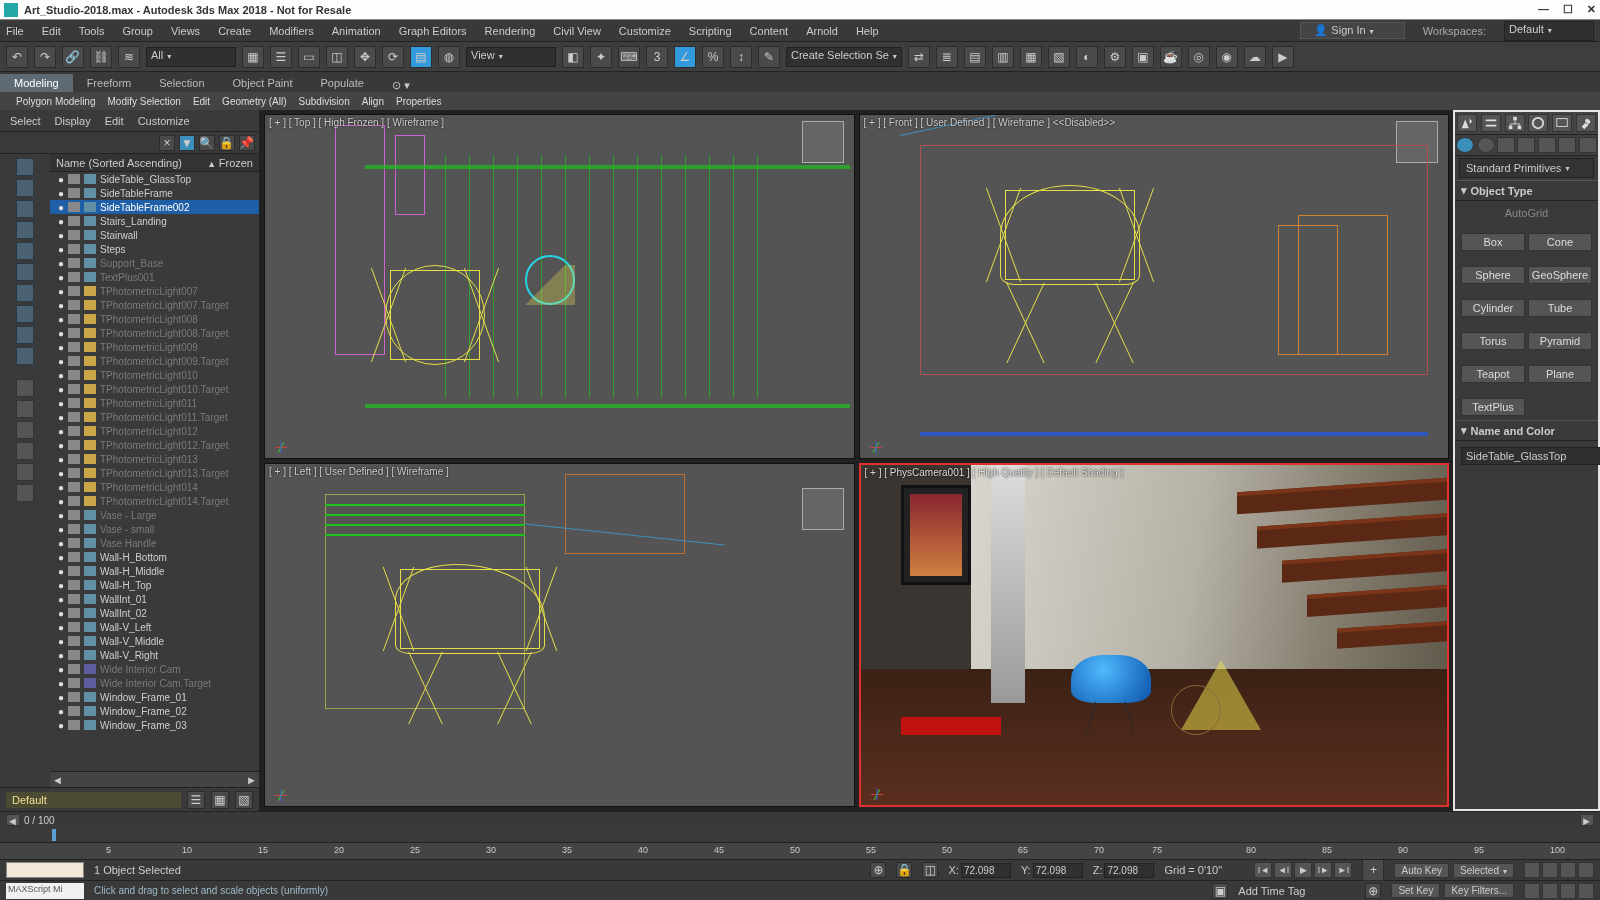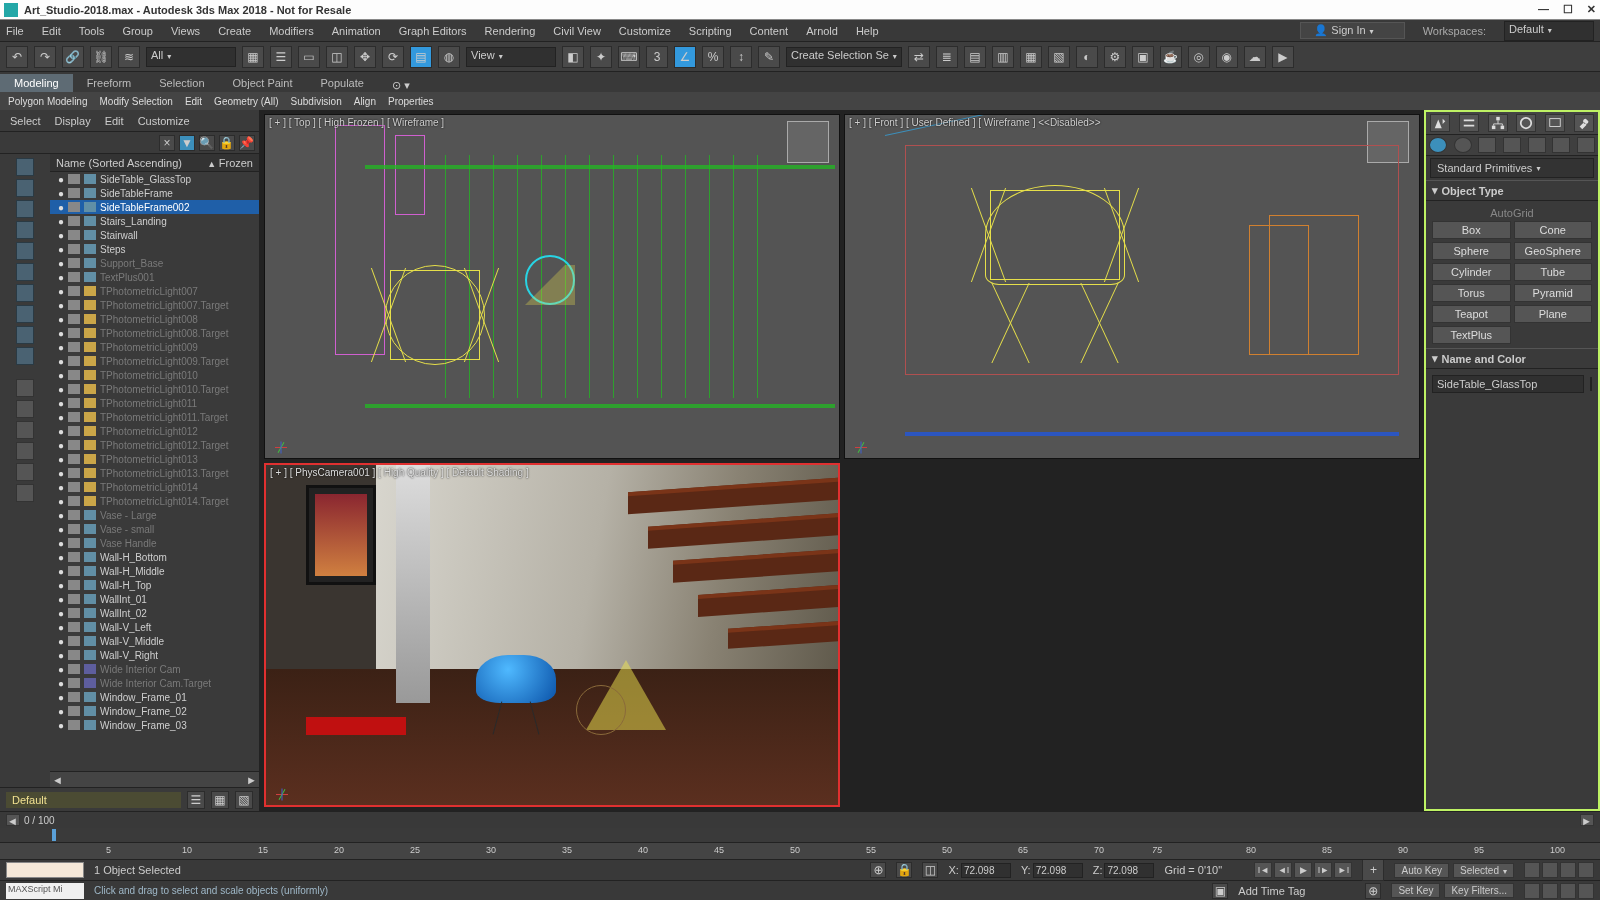--- a/index.html
+++ b/index.html
@@ -11,21 +11,21 @@
 .menu-bar .spacer { flex: 1; }
 .menu-bar .signin { border: 1px solid #555; padding: 1px 30px 1px 14px; background: #444; }
 .menu-bar .ws-label { color: #aaa; }
 .tool-row1 { height: 30px; background: #3e3e3e; display: flex; align-items: center; padding: 0 6px; gap: 6px; border-bottom: 1px solid #222; }
 .tbtn { width: 22px; height: 22px; background: #4a4a4a; border: 1px solid #2c2c2c; display: flex; align-items: center; justify-content: center; font-size: 12px; color: #ccc; }
 .tbtn.active { background: #3399dd; }
 .sel-field { min-width: 90px; height: 20px; background: #303030; border: 1px solid #222; padding: 1px 4px; color: #ccc; }
 .ribbon-tabs { height: 20px; background: #393939; display: flex; align-items: flex-end; }
 .ribbon-tab { padding: 3px 14px; color: #bbb; background: #393939; }
 .ribbon-tab.active { background: #5e6b74; color: #fff; }
-.ribbon-sub { height: 18px; background: #444; display: flex; align-items: center; gap: 12px; padding: 0 8px; color: #ddd; }
+.ribbon-sub { height: 18px; background: #444; display: flex; align-items: center; gap: 12px; padding: 0 16px; color: #ddd; }
 .ribbon-sub span { font-size: 10px; }
 .mid-area { flex: 1; display: flex; min-height: 0; }
 .left-col { width: 260px; display: flex; flex-direction: column; background: #3a3a3a; border-right: 1px solid #222; }
 .left-side-strip { width: 50px; background: #3a3a3a; display: flex; flex-direction: column; gap: 3px; padding: 4px 2px; align-items: center; }
 .side-icon { width: 18px; height: 18px; background: #4a6272; border: 1px solid #2a3a44; }
 .side-icon.grey { background: #555; border: 1px solid #333; }
 .left-col-inner { flex:1; display:flex; }
 .scene-area { flex: 1; display: flex; flex-direction: column; min-width: 0; }
 .scene-tabs { height: 22px; display: flex; align-items: center; gap: 14px; padding: 0 10px; border-bottom: 1px solid #222; }
 .scene-filter { height: 22px; display: flex; align-items: center; gap: 4px; padding: 0 4px; border-bottom: 1px solid #222; }
@@ -57,34 +57,34 @@
 .grid-green-v { position:absolute; top:40px; bottom:60px; width:1px; background:#1ec01e; opacity:0.7; }
 .grid-green-h { position:absolute; left:100px; right:4px; height:4px; background:#1ec01e; opacity:0.7; }
 .box-outline { position:absolute; border:1px solid; }
 .axis-tripod { position:absolute; left:6px; bottom:6px; width:22px; height:22px; }
 .axis-tripod .ax { position:absolute; width:12px; height:1px; left:4px; bottom:4px; }
 .axis-tripod .x { background:#d04040; transform: rotate(0deg); }
 .axis-tripod .y { background:#40c040; transform: rotate(-60deg); }
 .axis-tripod .z { background:#4060d0; transform: rotate(90deg); }
 .vp-render { background:#3a3530; }
 .vp-render .scene-img { position:absolute; inset:0; }
-.cmd-panel { width: 176px; background:#3a3a3a; border:2px solid #bef264; display:flex; flex-direction:column; }
+.cmd-panel { width: 147px; background:#3a3a3a; border:2px solid #e5e5e5; display:flex; flex-direction:column; }
 .cmd-tabs { height:22px; display:flex; align-items:center; justify-content:space-around; background:#444; }
 .cmd-tab { width:20px; height:18px; background:#555; border:1px solid #333; display:flex; align-items:center; justify-content:center; }
 .cmd-tab svg { width:14px; height:14px; }
 .cmd-sub { height:22px; display:flex; align-items:center; justify-content:space-around; background:#3f3f3f; border-top:1px solid #222; border-bottom:1px solid #222; }
 .cmd-sub .sbtn { width:18px; height:16px; background:#555; border:1px solid #333; }
 .cmd-sub .sbtn.rnd { border-radius:50%; }
 .cmd-sub .sbtn.blue { background:#3c8fbb; }
 .cmd-drop { height:20px; background:#333; border:1px solid #222; margin:2px 4px; padding:2px 6px; display:flex; align-items:center; }
 .rollout-head { background:#3a3a3a; padding:3px 6px; border-top:1px solid #555; border-bottom:1px solid #222; display:flex; align-items:center; gap:4px; font-weight:bold; }
 .rollout-body { padding:4px 6px; }
 .autogrid { text-align:center; color:#888; padding:2px 0; }
 .type-grid { display:grid; grid-template-columns:1fr 1fr; gap:3px; }
-.type-btn { background:#555; border:1px solid #333; text-align:center; padding:2px 0; color:#ddd; }
+.type-btn { background:#555; border:1px solid #333; text-align:center; padding:2px 0; color:#ddd;margin-top:12px; }
 .name-row { display:flex; gap:6px; align-items:center; padding:2px 0; }
 .name-row input { flex:1; background:#303030; border:1px solid #222; color:#ccc; padding:2px 4px; }
 .swatch { width:18px; height:14px; background:#9f7d5e; border:1px solid #222; }
 .timeline-area { background:#393939; border-top:1px solid #222; }
 .scrub-row { height:16px; display:flex; align-items:center; padding:0 6px; gap:4px; }
 .scrub-btn { width:14px; height:12px; background:#555; border:1px solid #333; }
 .scrub-mid { flex:1; font-size:10px; text-align:left; color:#ccc; }
 .slider-row { height:14px; background:#3a3a3a; position:relative; }
 .slider-knob { position:absolute; left:52px; top:1px; width:4px; height:12px; background:#5aa0d8; }
 .ruler-row { height:18px; background:#444; position:relative; border-top:1px solid #222; border-bottom:1px solid #222; }
@@ -552,20 +552,41 @@
         <div style="position:absolute;inset:0;border-left:1px solid #e6df4a;border-right:1px solid #e6df4a;transform:skewX(-25deg)"></div>
       </div>
       <div style="position:absolute;left:40px;top:20px;width:420px;height:1px;background:#3c8fbb;transform:rotate(-12deg);transform-origin:left"></div>
       <div class="axis-tripod">
           <div class="ax x"></div>
           <div class="ax y"></div>
           <div class="ax z"></div>
         </div>
     </div>
 
+    <div class="vp">
+      <div class="vp-label">[ + ] [ Left ] [ User Defined ] [ Wireframe ]</div>
+      <div class="vp-cube" style="top:24px"></div>
+      <div class="box-outline" style="left:60px;top:30px;width:200px;height:215px;border-color:#a0a050"></div>
+      <div class="box-outline" style="left:300px;top:10px;width:120px;height:80px;border-color:#c07030"></div>
+      <div style="position:absolute;left:60px;top:40px;width:200px;height:2px;background:#1ec01e;box-shadow:0 10px #1ec01e,0 20px #1ec01e,0 30px #1ec01e"></div>
+      <div class="wire-chair" style="left:130px;top:100px;width:150px;height:90px;border-radius:40% 60% 10% 10%">
+          <div class="cross1"></div>
+          <div class="cross2"></div>
+        </div>
+      <div style="position:absolute;left:160px;top:188px;width:90px;height:72px">
+        <div style="position:absolute;inset:0;border-left:1px solid #e6df4a;border-right:1px solid #e6df4a;transform:skewX(25deg)"></div>
+        <div style="position:absolute;inset:0;border-left:1px solid #e6df4a;border-right:1px solid #e6df4a;transform:skewX(-25deg)"></div>
+      </div>
+      <div style="position:absolute;left:260px;top:70px;width:200px;height:1px;background:#3c8fbb;transform:rotate(6deg)"></div>
+      <div class="axis-tripod">
+          <div class="ax x"></div>
+          <div class="ax y"></div>
+          <div class="ax z"></div>
+        </div>
+    </div>
 
     <div class="vp vp-render active-red">
       <div class="vp-label" style="color:#ddd">[ + ] [ PhysCamera001 ] [ High Quality ] [ Default Shading ]</div>
       <div class="scene-img">
         <div class="rv-wall"></div>
         <div class="rv-floor"></div>
         <div class="rv-col"></div>
         <div class="rv-painting"></div>
         <div class="rv-stairs">
           <div style="right:0;top:20px;width:210px;height:22px;transform:skewY(-4deg)"></div>

